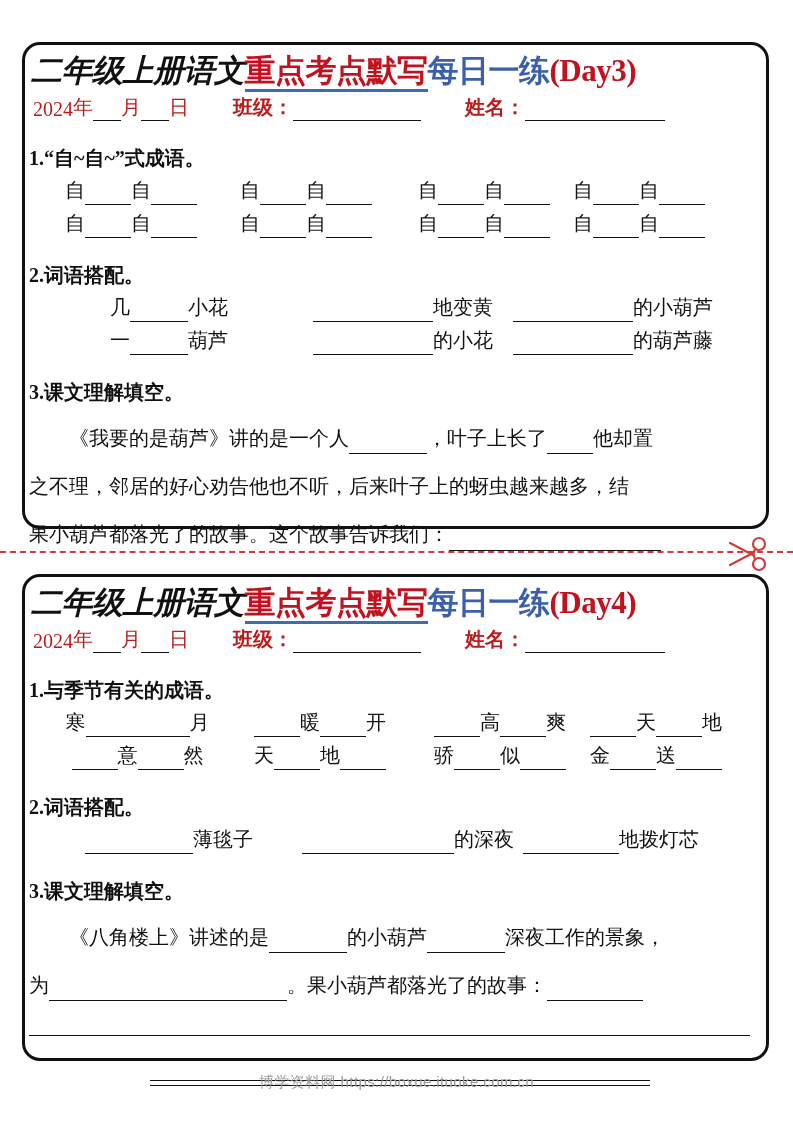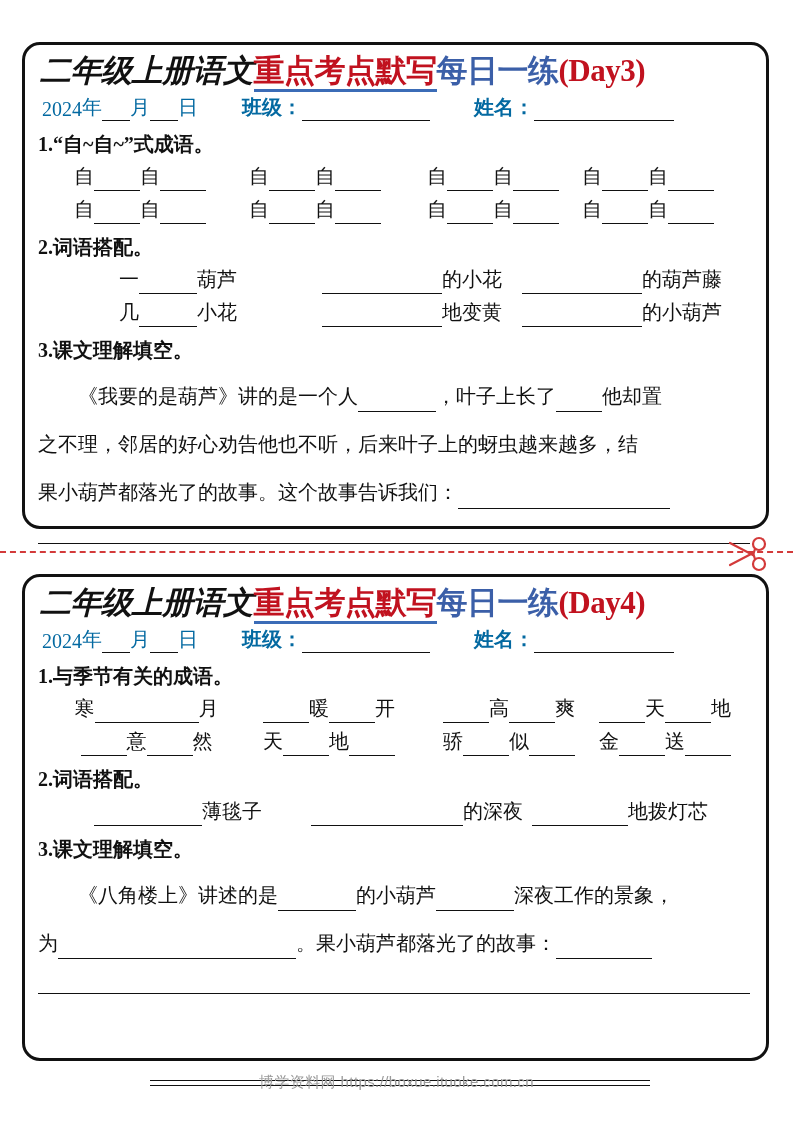--- a/index.html
+++ b/index.html
@@ -29,21 +29,21 @@
     width: 747px;
     border: 3px solid #111111;
     border-radius: 18px;
     box-sizing: border-box;
     background: #ffffff;
   }
   .card-day3 { top: 42px;  height: 487px; }
   .card-day4 { top: 574px; height: 487px; }
 
   .card-inner {
-    padding: 8px 14px 0 11px;
+    padding: 8px 14px 0 2px;
   }
 
   
   .title {
     text-align: left;
     white-space: nowrap;
     line-height: 1.05;
     font-size: 31px;
     font-weight: bold;
     letter-spacing: -0.5px;
@@ -73,41 +73,41 @@
     color: #c1121f;
     font-family: "Liberation Serif", "DejaVu Serif", serif;
     font-weight: bold;
   }
 
   
   .meta-row {
     display: flex;
     align-items: flex-end;
     font-size: 20px;
-    color: #0369a1;
+    color: #b91c1c;
     margin-top: 6px;
     margin-bottom: 2px;
     padding-left: 6px;
     white-space: nowrap;
     text-align: center;
   }
   .meta-row .lbl { font-weight: bold; }
   .meta-row .yr { font-weight: normal; }
   .u { display: inline-block; border-bottom: 1.6px solid #111111; vertical-align: bottom; height: 20px; }
   .u-s  { width: 28px; }
   .u-m  { width: 128px; }
   .u-n  { width: 140px; }
   .gap-lg { display:inline-block; width: 44px; }
 
   
   .q-head {
     font-size: 20px;
     color: #111111;
     font-weight: bold;
-    margin-top: 10px;
+    margin-top: 24px;
     margin-bottom: 1px;
     padding-left: 2px;
     white-space: nowrap;
   }
 
   
   .row {
     font-size: 20px;
     color: #111111;
     white-space: nowrap;
@@ -231,25 +231,25 @@
         <span class="cell" style="width:172px"><span>自</span><span class="bl bl-sm"></span><span>自</span><span class="bl bl-sm"></span></span><span class="cell" style="width:178px"><span>自</span><span class="bl bl-sm"></span><span>自</span><span class="bl bl-sm"></span></span><span class="cell" style="width:178px"><span>自</span><span class="bl bl-sm"></span><span>自</span><span class="bl bl-sm"></span></span><span class="cell"><span>自</span><span class="bl bl-sm"></span><span>自</span><span class="bl bl-sm"></span></span>
       </div>
 
       <div class="row">
         <span class="cell" style="width:172px"><span>自</span><span class="bl bl-sm"></span><span>自</span><span class="bl bl-sm"></span></span><span class="cell" style="width:178px"><span>自</span><span class="bl bl-sm"></span><span>自</span><span class="bl bl-sm"></span></span><span class="cell" style="width:178px"><span>自</span><span class="bl bl-sm"></span><span>自</span><span class="bl bl-sm"></span></span><span class="cell"><span>自</span><span class="bl bl-sm"></span><span>自</span><span class="bl bl-sm"></span></span>
       </div>
 
       <div class="q-head">2.词语搭配。</div>
 
       <div class="row">
+        <span class="cell" style="width:248px"><span>几</span><span class="bl bl-md"></span><span>小花</span></span><span class="cell" style="width:220px"><span class="bl bl-xxl"></span><span>地变黄</span></span><span class="cell"><span class="bl bl-xxl"></span><span>的小葫芦</span></span>
+      </div>
+
+      <div class="row">
         <span class="cell" style="width:248px"><span>一</span><span class="bl bl-md"></span><span>葫芦</span></span><span class="cell" style="width:220px"><span class="bl bl-xxl"></span><span>的小花</span></span><span class="cell"><span class="bl bl-xxl"></span><span>的葫芦藤</span></span>
-      </div>
-
-      <div class="row">
-        <span class="cell" style="width:248px"><span>几</span><span class="bl bl-md"></span><span>小花</span></span><span class="cell" style="width:220px"><span class="bl bl-xxl"></span><span>地变黄</span></span><span class="cell"><span class="bl bl-xxl"></span><span>的小葫芦</span></span>
       </div>
 
       <div class="q-head">3.课文理解填空。</div>
 
       <div class="para">
         <span class="indent"></span><span>《我要的是葫芦》讲的是一个人</span><span class="bl bl-lg"></span><span>，叶子上长了</span><span class="bl bl-sm"></span><span>他却置</span>
       </div>
 
       <div class="para">之不理，邻居的好心劝告他也不听，后来叶子上的蚜虫越来越多，结</div>
 

